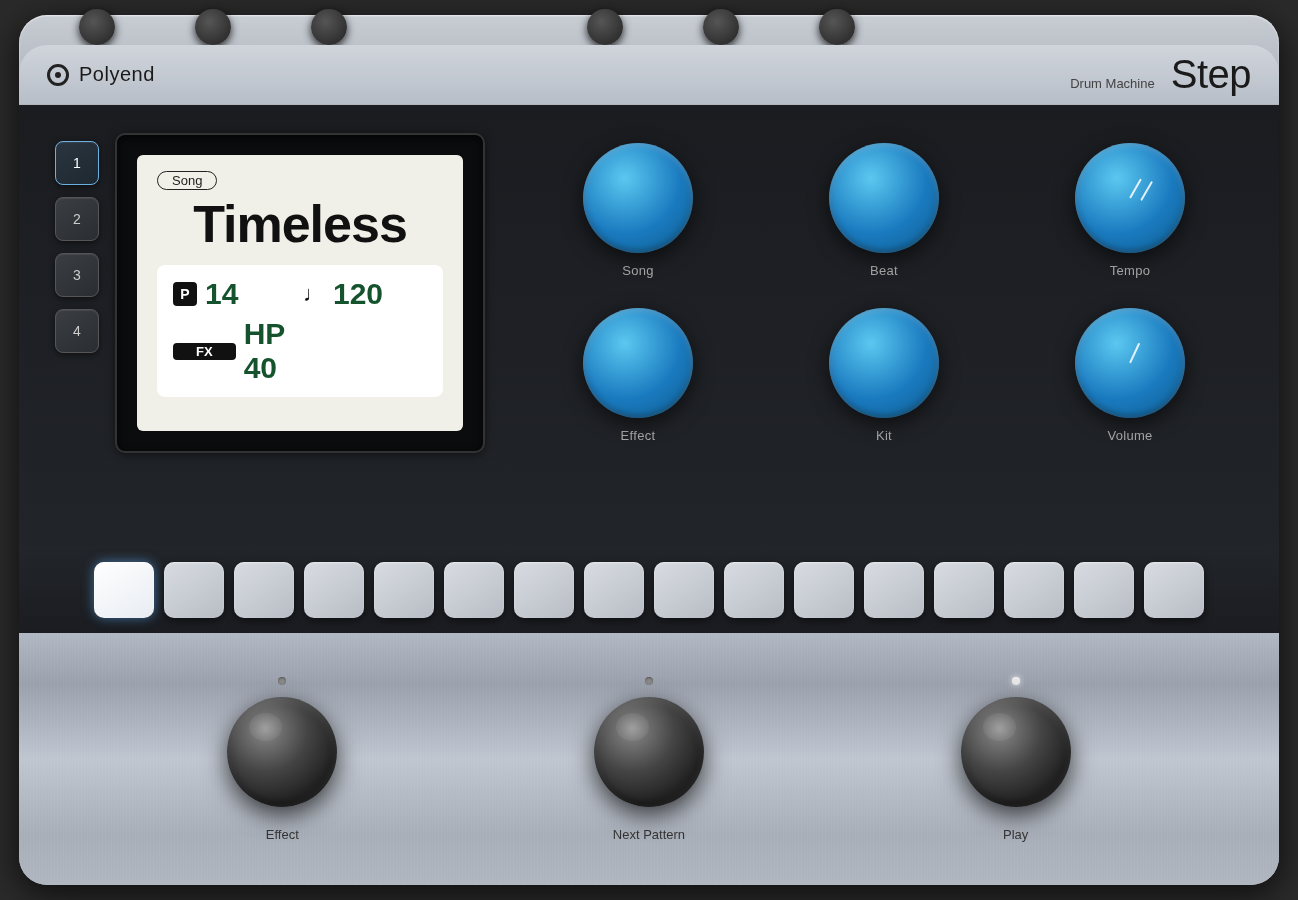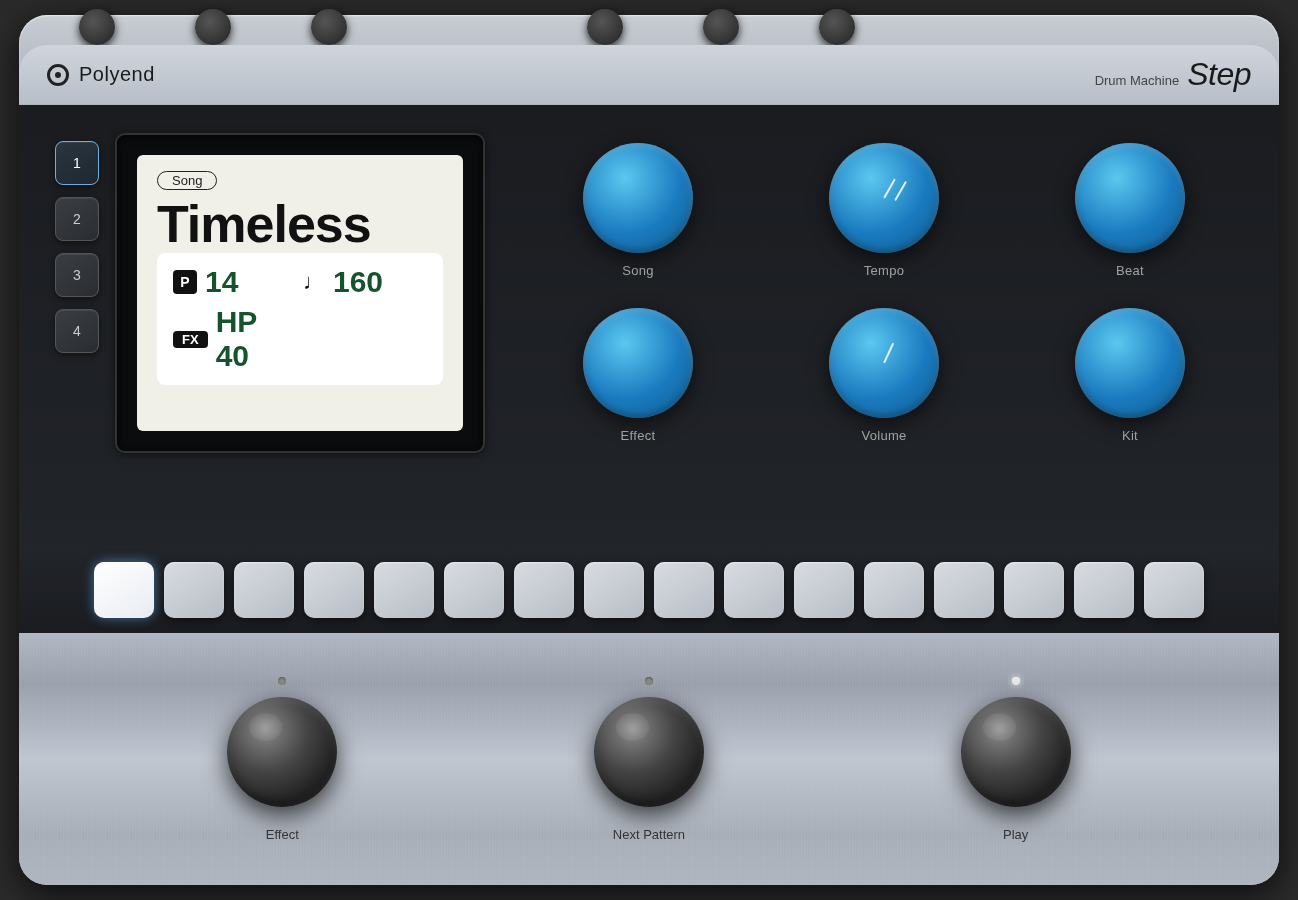--- a/index.html
+++ b/index.html
@@ -82,36 +82,35 @@
       font-size: 20px;
       font-weight: 500;
       color: #1a1a1a;
       letter-spacing: 0.5px;
     }
 
     .product-info {
       margin-left: auto;
       display: flex;
       align-items: baseline;
-      gap: 8px;
+      gap: 16px;
       text-align: right;
     }
 
     .product-type {
       font-size: 13px;
       color: #444;
       font-weight: 400;
     }
 
     .product-name {
-      font-size: 32px;
+      font-size: 40px;
       font-weight: 300;
       color: #1a1a1a;
       letter-spacing: -0.5px;
-      font-style: italic;
     }
 
     
     .main-panel {
       position: absolute;
       top: 90px;
       left: 0;
       right: 0;
       height: 500px;
       background: linear-gradient(180deg, #1a1c20 0%, #22252a 100%);
@@ -191,20 +190,22 @@
       margin-bottom: 6px;
       background: transparent;
     }
 
     .song-title {
       font-size: 52px;
       font-weight: 700;
       color: #111;
       letter-spacing: -1px;
       line-height: 1.1;
+      margin-bottom: 12px;
+      text-align: center;
     }
 
     .display-stats {
       background: #fff;
       border-radius: 8px;
       padding: 12px 16px;
       display: grid;
       grid-template-columns: 1fr 1fr;
       gap: 6px;
     }
@@ -225,21 +226,21 @@
       align-items: center;
       justify-content: center;
       font-size: 14px;
       font-weight: 700;
     }
 
     .stat-icon-fx {
       background: #111;
       color: #fff;
       border-radius: 4px;
-      padding: 1px 9px;
+      padding: 1px 23px;
       font-size: 13px;
       font-weight: 700;
     }
 
     .stat-value {
       font-size: 30px;
       font-weight: 600;
       color: #14532d;
     }
 
@@ -483,57 +484,57 @@
           <div class="display-inner">
             <div class="song-label">Song</div>
             <div class="song-title">Timeless</div>
             <div class="display-stats">
               <div class="stat-row">
                 <div class="stat-icon-p">P</div>
                 <span class="stat-value">14</span>
               </div>
               <div class="stat-row">
                 <span class="stat-tempo-icon">♩</span>
-                <span class="stat-value">160</span>
+                <span class="stat-value">120</span>
               </div>
               <div class="stat-row">
                 <div class="stat-icon-fx">FX</div>
                 <span class="stat-value">HP 40</span>
               </div>
             </div>
           </div>
         </div>
       </div>
 
       <div class="right-section">
         <div class="knob-group">
           <div class="knob default"></div>
           <span class="knob-label">Song</span>
         </div>
         <div class="knob-group">
+          <div class="knob default"></div>
+          <span class="knob-label">Beat</span>
+        </div>
+        <div class="knob-group">
           <div class="knob tempo" style="position:relative;">
             <div style="position:absolute;width:2px;height:22px;background:rgba(255,255,255,0.85);top:10%;left:calc(50% + 14px);transform:rotate(0deg) translateX(-50%);transform-origin:bottom center;border-radius:1px;transform: rotate(30deg) translate(-50%, -100%);top:50%;left:50%;"></div>
           </div>
           <span class="knob-label">Tempo</span>
         </div>
         <div class="knob-group">
           <div class="knob default"></div>
-          <span class="knob-label">Beat</span>
+          <span class="knob-label">Effect</span>
         </div>
         <div class="knob-group">
           <div class="knob default"></div>
-          <span class="knob-label">Effect</span>
+          <span class="knob-label">Kit</span>
         </div>
         <div class="knob-group">
           <div class="knob volume"></div>
           <span class="knob-label">Volume</span>
-        </div>
-        <div class="knob-group">
-          <div class="knob default"></div>
-          <span class="knob-label">Kit</span>
         </div>
       </div>
     </div>
   </div>
 
   <div class="step-buttons-section">
     <div class="step-btn active"></div>
     <div class="step-btn"></div>
     <div class="step-btn"></div>
     <div class="step-btn"></div>

